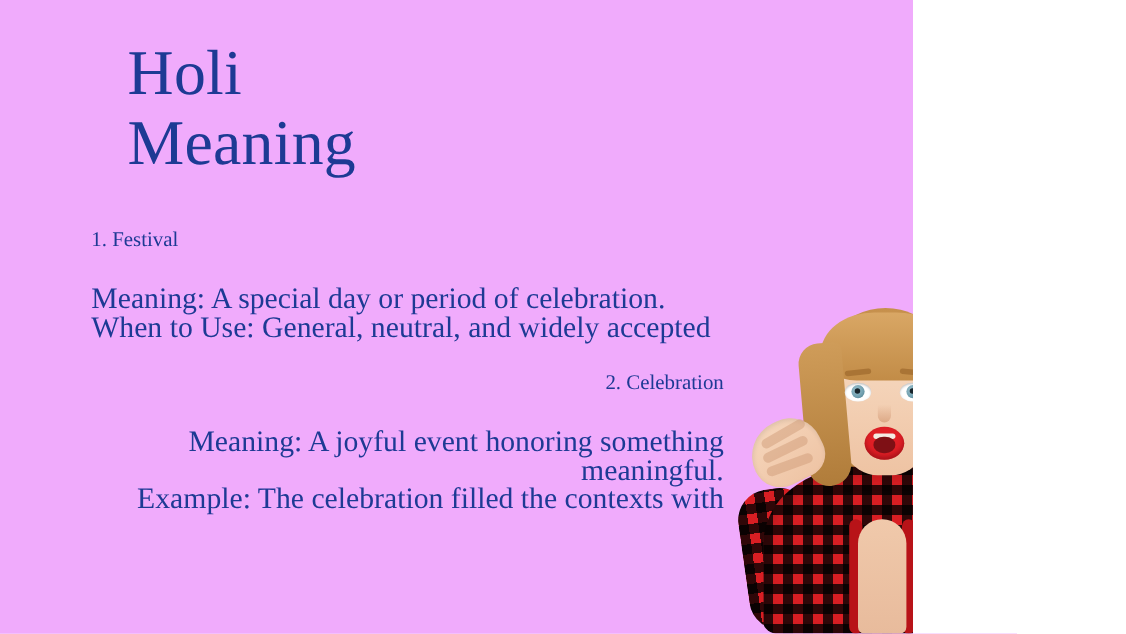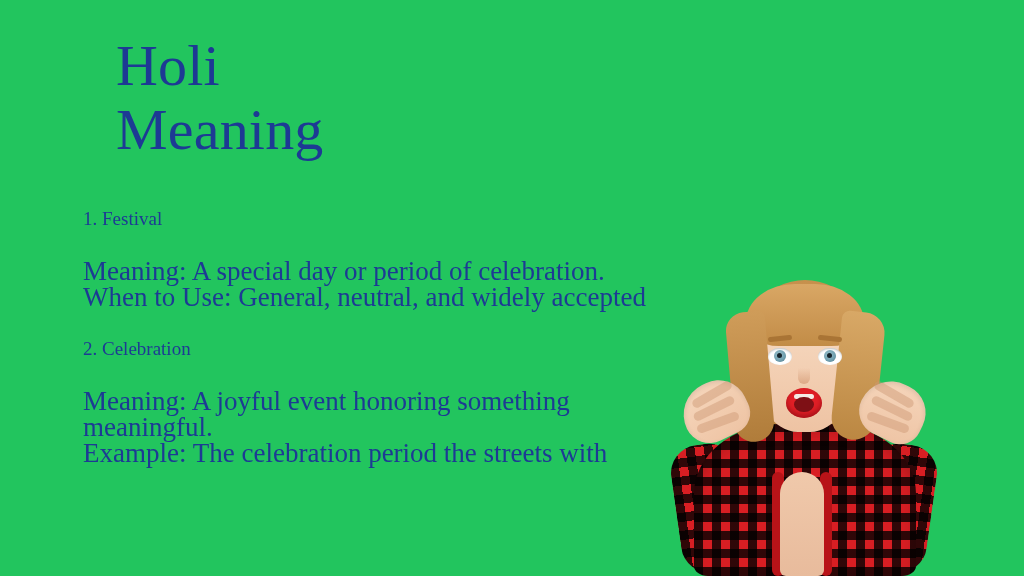--- a/index.html
+++ b/index.html
@@ -8,23 +8,23 @@
   }
   body {
     width: 1024px;
     height: 576px;
     overflow: hidden;
     font-family: "Liberation Serif", serif;
   }
 
   .slide {
     position: relative;
-    width: 1024px;
+    width: 830px;
     height: 576px;
-    background: #22c55e;
+    background: #f0abfc;
     overflow: hidden;
   }
 
   
   .title-block {
     position: absolute;
     left: 116px;
     top: 34px;
     width: 480px;
   }
@@ -38,21 +38,21 @@
   }
 
   
   .body-block {
     position: absolute;
     left: 83px;
     top: 206px;
     width: 575px;
   }
   .section { margin: 0 0 26px 0; }
-  .section:last-child { margin-bottom: 15px; }
+  .section:last-child { margin-bottom: 15px; text-align: right; }
 
   .section-heading {
     font-family: "Liberation Serif", serif;
     font-size: 19px;
     line-height: 26px;
     color: #1d3a94;
     margin: 0 0 26px 0;
   }
   .section-lines {
     font-family: "Liberation Serif", serif;
@@ -235,21 +235,21 @@
         <p class="para">Meaning: A special day or period of celebration.</p>
         <p class="para">When to Use: General, neutral, and widely accepted</p>
       </div>
     </div>
 
     <div class="section">
       <p class="section-heading">2. Celebration</p>
       <div class="section-lines">
         <p class="para">Meaning: A joyful event honoring something</p>
         <p class="para">meaningful.</p>
-        <p class="para">Example: The celebration period the streets with</p>
+        <p class="para">Example: The celebration filled the contexts with</p>
       </div>
     </div>
 
   </div>
 
   <div class="photo">
     <div class="sleeve l"></div>
     <div class="sleeve r"></div>
 
     <div class="hair-back"></div>

